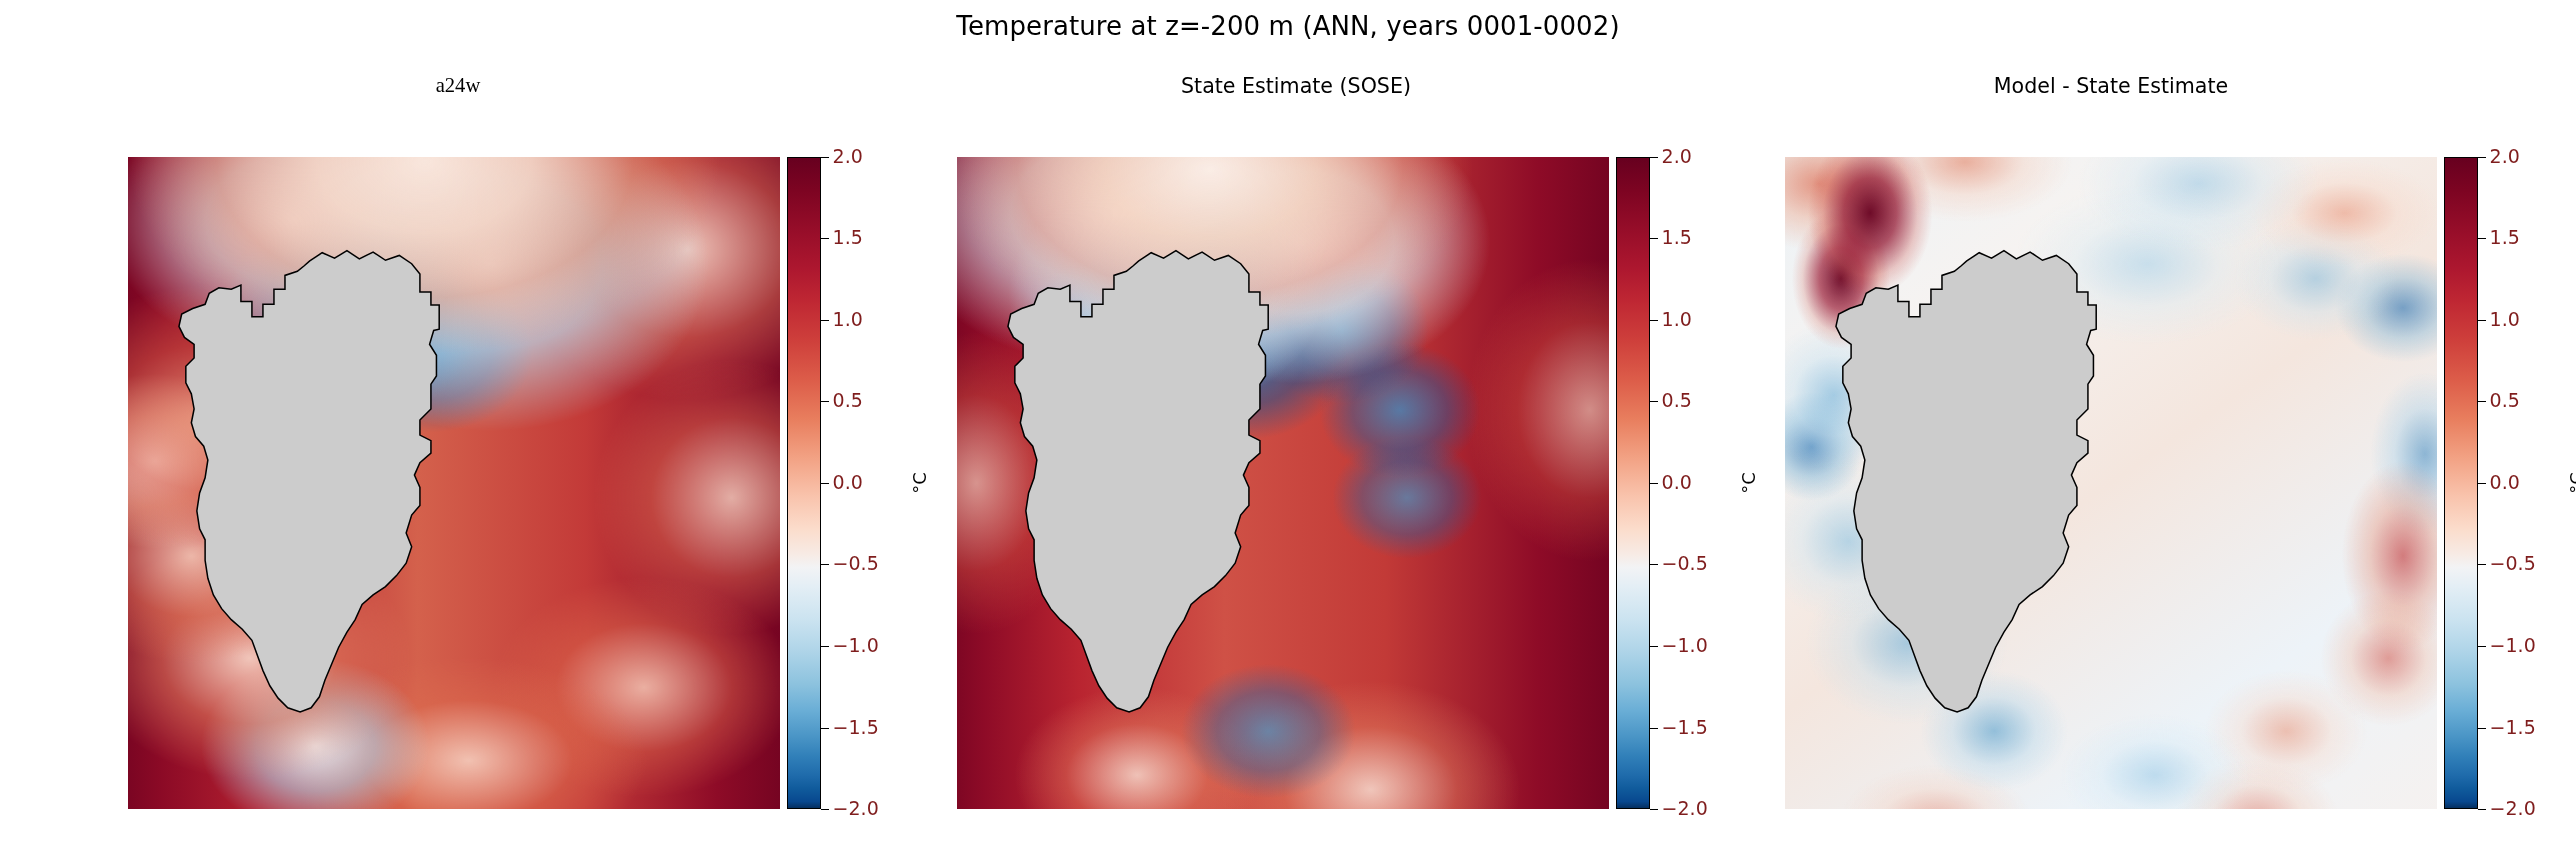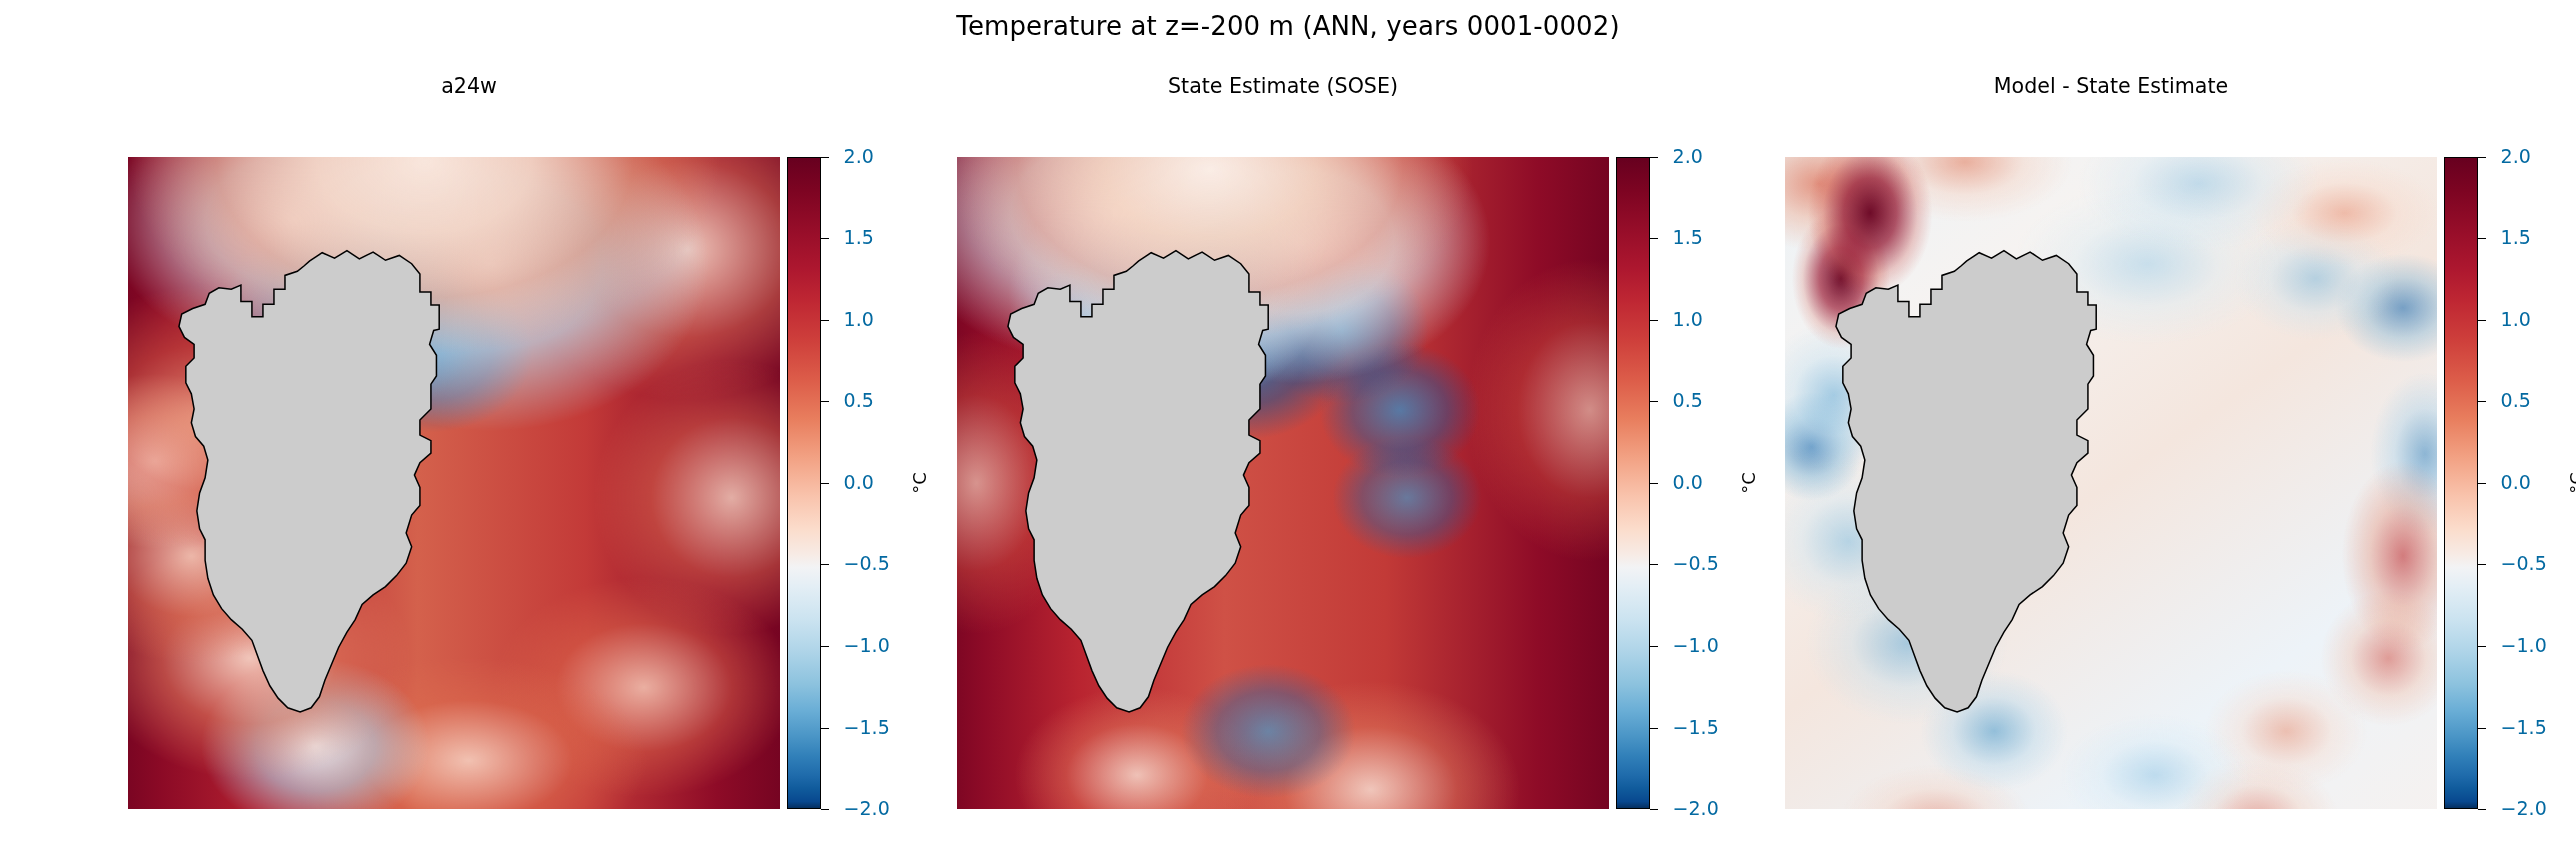--- a/index.html
+++ b/index.html
@@ -145,22 +145,22 @@
     align-items: center;
   }
   .tick-mark {
     display: block;
     width: 7.6px;
     height: 0;
     border-top: 1.5px solid #000000;
   }
   .tick-label {
     font-size: 19px;
-    color: #0369a1;
-    margin-left: 15px;
+    color: #7f1d1d;
+    margin-left: 4px;
     white-space: nowrap;
     transform: translateY(-0.7px);
   }
   .cbar-axislabel {
     position: absolute;
     left: 88px;
     top: 50%;
     font-size: 18px;
     color: #000000;
     white-space: nowrap;
@@ -169,21 +169,21 @@
   }
 </style>
 </head>
 <body>
 
 <div id="figure">
 
   <div id="suptitle">Temperature at z=-200 m (ANN, years 0001-0002)</div>
 
   <div class="panel-group" style="left:128px; width:692px;">
-    <div class="panel-title" style="left:15px; width:652px;">a24w</div>
+    <div class="panel-title" style="left:4px; width:652px;font-family:Liberation Serif, serif;">a24w</div>
 
     <div class="axes" style="left:0; width:652px;">
       <div class="axes-inner">
         <div class="field" style="background:
              radial-gradient(ellipse 46% 30% at 46% 6%,  rgba(250,232,222,0.97) 0%, rgba(247,214,197,0.85) 32%, rgba(232,140,106,0.45) 62%, rgba(160,20,44,0) 88%),
              radial-gradient(ellipse 30% 22% at 28% 14%, rgba(238,246,250,0.95) 0%, rgba(205,228,241,0.72) 40%, rgba(150,195,224,0) 85%),
              radial-gradient(ellipse 34% 26% at 55% 20%, rgba(232,244,250,0.92) 0%, rgba(186,218,237,0.7) 45%, rgba(120,180,218,0) 88%),
              radial-gradient(ellipse 20% 16% at 36% 27%, rgba(120,180,218,0.85) 0%, rgba(70,140,196,0.5) 50%, rgba(20,90,160,0) 90%),
              radial-gradient(ellipse 15% 12% at 47% 32%, rgba(49,128,185,0.85) 0%, rgba(25,100,170,0.45) 55%, rgba(5,60,120,0) 92%),
              radial-gradient(ellipse 26% 20% at 16% 41%, rgba(240,160,130,0.8) 0%, rgba(216,90,70,0.5) 50%, rgba(130,10,35,0) 90%),
@@ -244,21 +244,21 @@
         <div class="tick" style="top:652px;">
             <span class="tick-mark"></span>
             <span class="tick-label">−2.0</span>
           </div>
         <div class="cbar-axislabel">°C</div>
       </div>
     </div>
   </div>
 
   <div class="panel-group" style="left:957px; width:692px;">
-    <div class="panel-title" style="left:0; width:652px;">State Estimate (SOSE)</div>
+    <div class="panel-title" style="left:13px; width:652px;">State Estimate (SOSE)</div>
 
     <div class="axes" style="left:0; width:652px;">
       <div class="axes-inner">
         <div class="field" style="background:
              radial-gradient(ellipse 40% 26% at 40% 7%,  rgba(252,238,230,0.95) 0%, rgba(246,206,184,0.78) 36%, rgba(226,120,92,0.4) 66%, rgba(150,18,40,0) 90%),
              radial-gradient(ellipse 34% 24% at 27% 13%, rgba(242,249,252,0.97) 0%, rgba(212,233,244,0.8) 42%, rgba(150,198,228,0) 88%),
              radial-gradient(ellipse 30% 22% at 52% 17%, rgba(246,251,253,0.95) 0%, rgba(222,239,247,0.78) 44%, rgba(160,204,231,0) 88%),
              radial-gradient(ellipse 24% 18% at 34% 24%, rgba(232,245,251,0.92) 0%, rgba(186,220,239,0.7) 46%, rgba(120,180,218,0) 90%),
              radial-gradient(ellipse 14% 11% at 27% 29%, rgba(49,128,185,0.88) 0%, rgba(18,95,165,0.5) 52%, rgba(5,56,110,0) 92%),
              radial-gradient(ellipse 15% 12% at 45% 33%, rgba(36,115,180,0.88) 0%, rgba(12,82,150,0.5) 52%, rgba(5,48,97,0) 92%),

